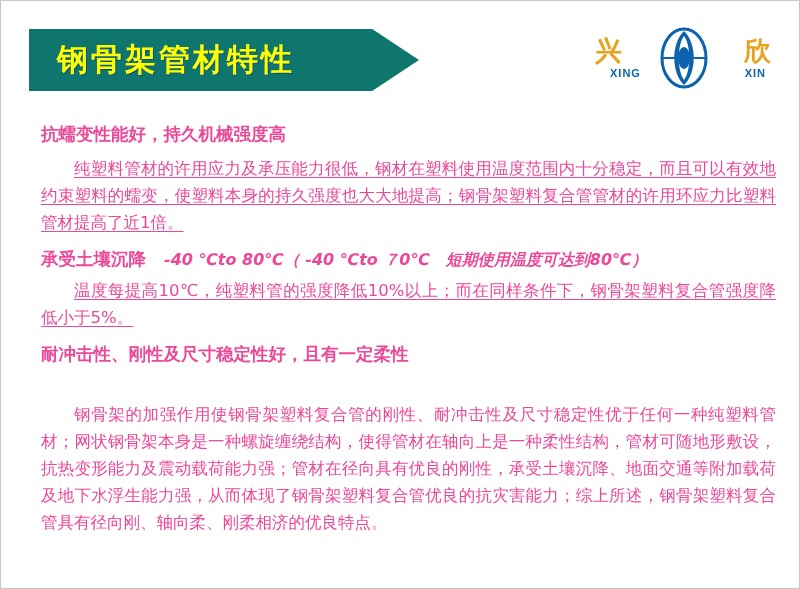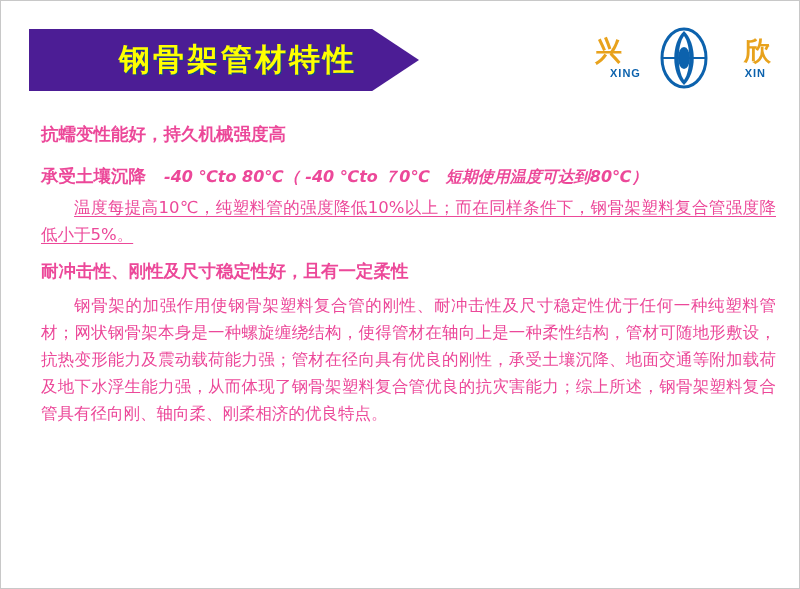--- a/index.html
+++ b/index.html
@@ -29,25 +29,24 @@
     top: 18px;
     width: 800px;
     height: 82px;
   }
   .banner {
     position: absolute;
     left: 28px;
     top: 10px;
     width: 390px;
     height: 62px;
-    background: #4c1d95;
+    background: #0f766e;
     clip-path: polygon(0 0, 88% 0, 100% 50%, 88% 100%, 0 100%);
     display: flex;
     align-items: center;
-    justify-content: center;
   }
   .banner-title {
     color: #ffff00;
     font-size: 31px;
     font-weight: bold;
     letter-spacing: 3px;
     margin-left: 28px;
     font-family: "DejaVu Sans", "Liberation Sans", sans-serif;
     text-shadow: 1px 1px 0 #0a4e8a;
   }
@@ -121,20 +120,21 @@
     text-indent: 2em;
   }
   .para.u-all {
     text-decoration: underline;
     text-underline-offset: 3px;
   }
   .gap-s { height: 4px; }
   .gap-m { height: 6px; }
   .para.big {
     text-indent: 2em;
+    margin-top: 26px;
   }
 </style>
 </head>
 <body>
 
 <div class="slide">
 
   <div class="header">
 
     <div class="banner">
@@ -156,20 +156,21 @@
         </svg>
       </span>
     </div>
 
   </div>
 
   <div class="content">
 
     <div class="h-line">抗蠕变性能好，持久机械强度高</div>
     <div class="gap-s"></div>
+    <div class="para u-all">纯塑料管材的许用应力及承压能力很低，钢材在塑料使用温度范围内十分稳定，而且可以有效地约束塑料的蠕变，使塑料本身的持久强度也大大地提高；钢骨架塑料复合管管材的许用环应力比塑料管材提高了近1倍。</div>
 
     <div class="gap-m"></div>
 
     <div class="h-line">
       <span>承受土壤沉降</span><span class="small-inline">-40 ℃to 80℃（ -40 ℃to ７0℃　短期使用温度可达到80℃）</span>
     </div>
     <div class="para u-all">温度每提高10℃，纯塑料管的强度降低10%以上；而在同样条件下，钢骨架塑料复合管强度降低小于5%。</div>
 
     <div class="gap-m"></div>
 

